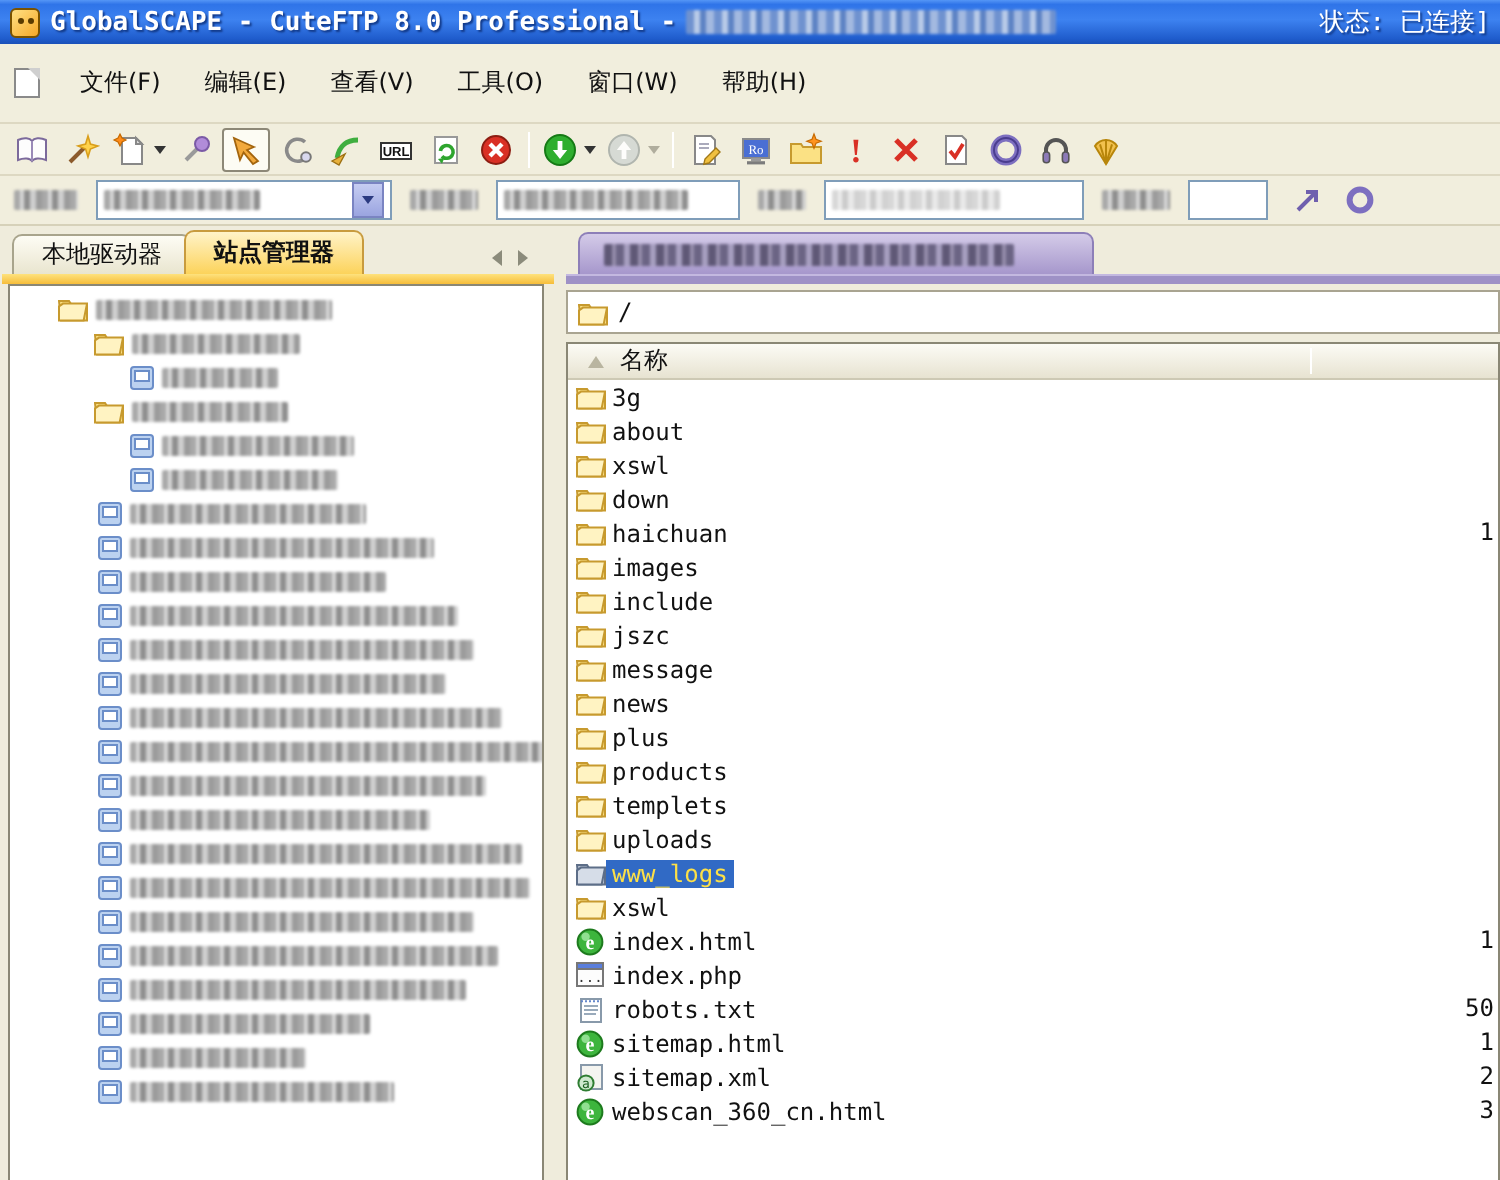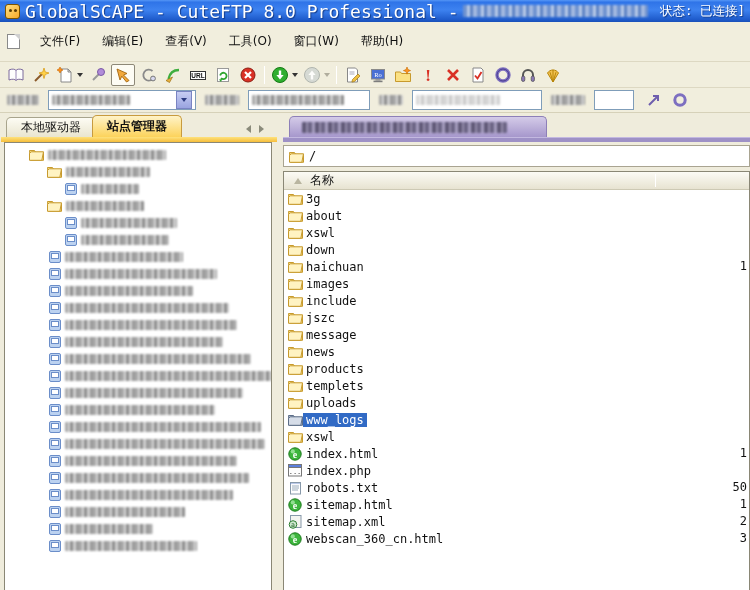--- a/index.html
+++ b/index.html
@@ -7,21 +7,21 @@
   .window{position:relative;width:750px;height:590px;background:#efecdc;overflow:hidden;
           font-family:"DejaVu Sans",sans-serif;font-size:12px;color:#111;}
 
   
   .titlebar{height:22px;display:flex;align-items:center;padding:0 5px;gap:5px;
     background:linear-gradient(180deg,#5596f6 0%,#2f74e8 10%,#3d82f0 45%,#1f5ccc 88%,#1a50b8 100%);}
   .titlebar .app-icon{width:15px;height:15px;border-radius:3px;flex:0 0 auto;
     background:linear-gradient(135deg,#ffe084,#f6a928);border:1px solid #7a5200;position:relative;}
   .titlebar .app-icon::after{content:"";position:absolute;left:3px;top:4px;width:3px;height:3px;
     background:#5a3b00;border-radius:50%;box-shadow:5px 0 0 #5a3b00;}
-  .title-text{color:#fff;font-weight:normal;font-family:"DejaVu Sans Mono",monospace;font-size:18px;
+  .title-text{color:#fff;font-weight:bold;font-family:"DejaVu Sans Mono",monospace;font-size:13px;
     text-shadow:1px 1px 1px #123a8a;white-space:nowrap;}
   .title-status{margin-left:auto;color:#fff;font-weight:normal;font-family:"DejaVu Sans Mono",monospace;
     font-size:12.5px;text-shadow:1px 1px 1px #123a8a;white-space:nowrap;}
 
   
   .rd{height:10px;border-radius:1px;flex:0 0 auto;
     background:repeating-linear-gradient(90deg,#a8a8a8 0 3px,#d7d7d7 3px 5px,#8e8e8e 5px 8px,#cfcfcf 8px 11px,#9b9b9b 11px 14px);
     filter:blur(0.8px);}
   .rd.blue{height:12px;background:repeating-linear-gradient(90deg,#6f92cf 0 4px,#b9cbe8 4px 7px,#5c82c4 7px 10px,#a3b9e0 10px 14px);}
   .rd.purple{height:11px;background:repeating-linear-gradient(90deg,#5f5876 0 4px,#968eac 4px 6px,#6b6484 6px 10px,#a79fc0 10px 13px);}
@@ -98,21 +98,21 @@
     font-family:"DejaVu Sans Mono",monospace;font-size:12px;overflow:hidden;}
   .list-header{height:18px;background:linear-gradient(#fcfbf5,#e7e3d1);border-bottom:1px solid #cdc9b4;
     display:flex;align-items:center;padding-left:10px;gap:8px;position:relative;
     font-family:"DejaVu Sans",sans-serif;}
   .col-divider{position:absolute;left:371px;top:2px;bottom:2px;width:1px;background:#cdc9b4;border-right:1px solid #fff;}
   .sort-glyph{width:0;height:0;border-left:4px solid transparent;border-right:4px solid transparent;
     border-bottom:6px solid #b9b5a0;}
   .file-row{height:17px;display:flex;align-items:center;padding-left:3px;position:relative;}
   .file-icon{width:16px;flex:0 0 auto;display:flex;justify-content:center;}
   .file-name{padding:0 3px;white-space:nowrap;}
-  .file-row.sel .file-name{background:#316ac5;color:#ffffff;}
+  .file-row.sel .file-name{background:#316ac5;color:#fde047;}
   .file-size{position:absolute;right:2px;top:1px;white-space:nowrap;}
 </style>
 </head>
 <body>
 
 <div class="window">
 
   <div class="titlebar">
     <div class="app-icon"></div>
     <span class="title-text">GlobalSCAPE - CuteFTP 8.0 Professional -</span>
@@ -654,20 +654,29 @@
               </span>
               <span class="file-name">news</span>
             </div>
             <div class="file-row">
               <span class="file-icon">
                 <svg width="15" height="13" viewBox="0 0 15 13">
                   <path d="M0.5,2.5 h5 l1.2,1.8 h7.8 v8 h-13z" fill="#fbe184" stroke="#c79a2e"></path>
                   <path d="M0.5,5.2 l2,-1.4 h12 l-1.7,8.5 h-12.3z" fill="#fff3c2" stroke="#c79a2e"></path>
                 </svg>
               </span>
+              <span class="file-name">plus</span>
+            </div>
+            <div class="file-row">
+              <span class="file-icon">
+                <svg width="15" height="13" viewBox="0 0 15 13">
+                  <path d="M0.5,2.5 h5 l1.2,1.8 h7.8 v8 h-13z" fill="#fbe184" stroke="#c79a2e"></path>
+                  <path d="M0.5,5.2 l2,-1.4 h12 l-1.7,8.5 h-12.3z" fill="#fff3c2" stroke="#c79a2e"></path>
+                </svg>
+              </span>
               <span class="file-name">products</span>
             </div>
             <div class="file-row">
               <span class="file-icon">
                 <svg width="15" height="13" viewBox="0 0 15 13">
                   <path d="M0.5,2.5 h5 l1.2,1.8 h7.8 v8 h-13z" fill="#fbe184" stroke="#c79a2e"></path>
                   <path d="M0.5,5.2 l2,-1.4 h12 l-1.7,8.5 h-12.3z" fill="#fff3c2" stroke="#c79a2e"></path>
                 </svg>
               </span>
               <span class="file-name">templets</span>

